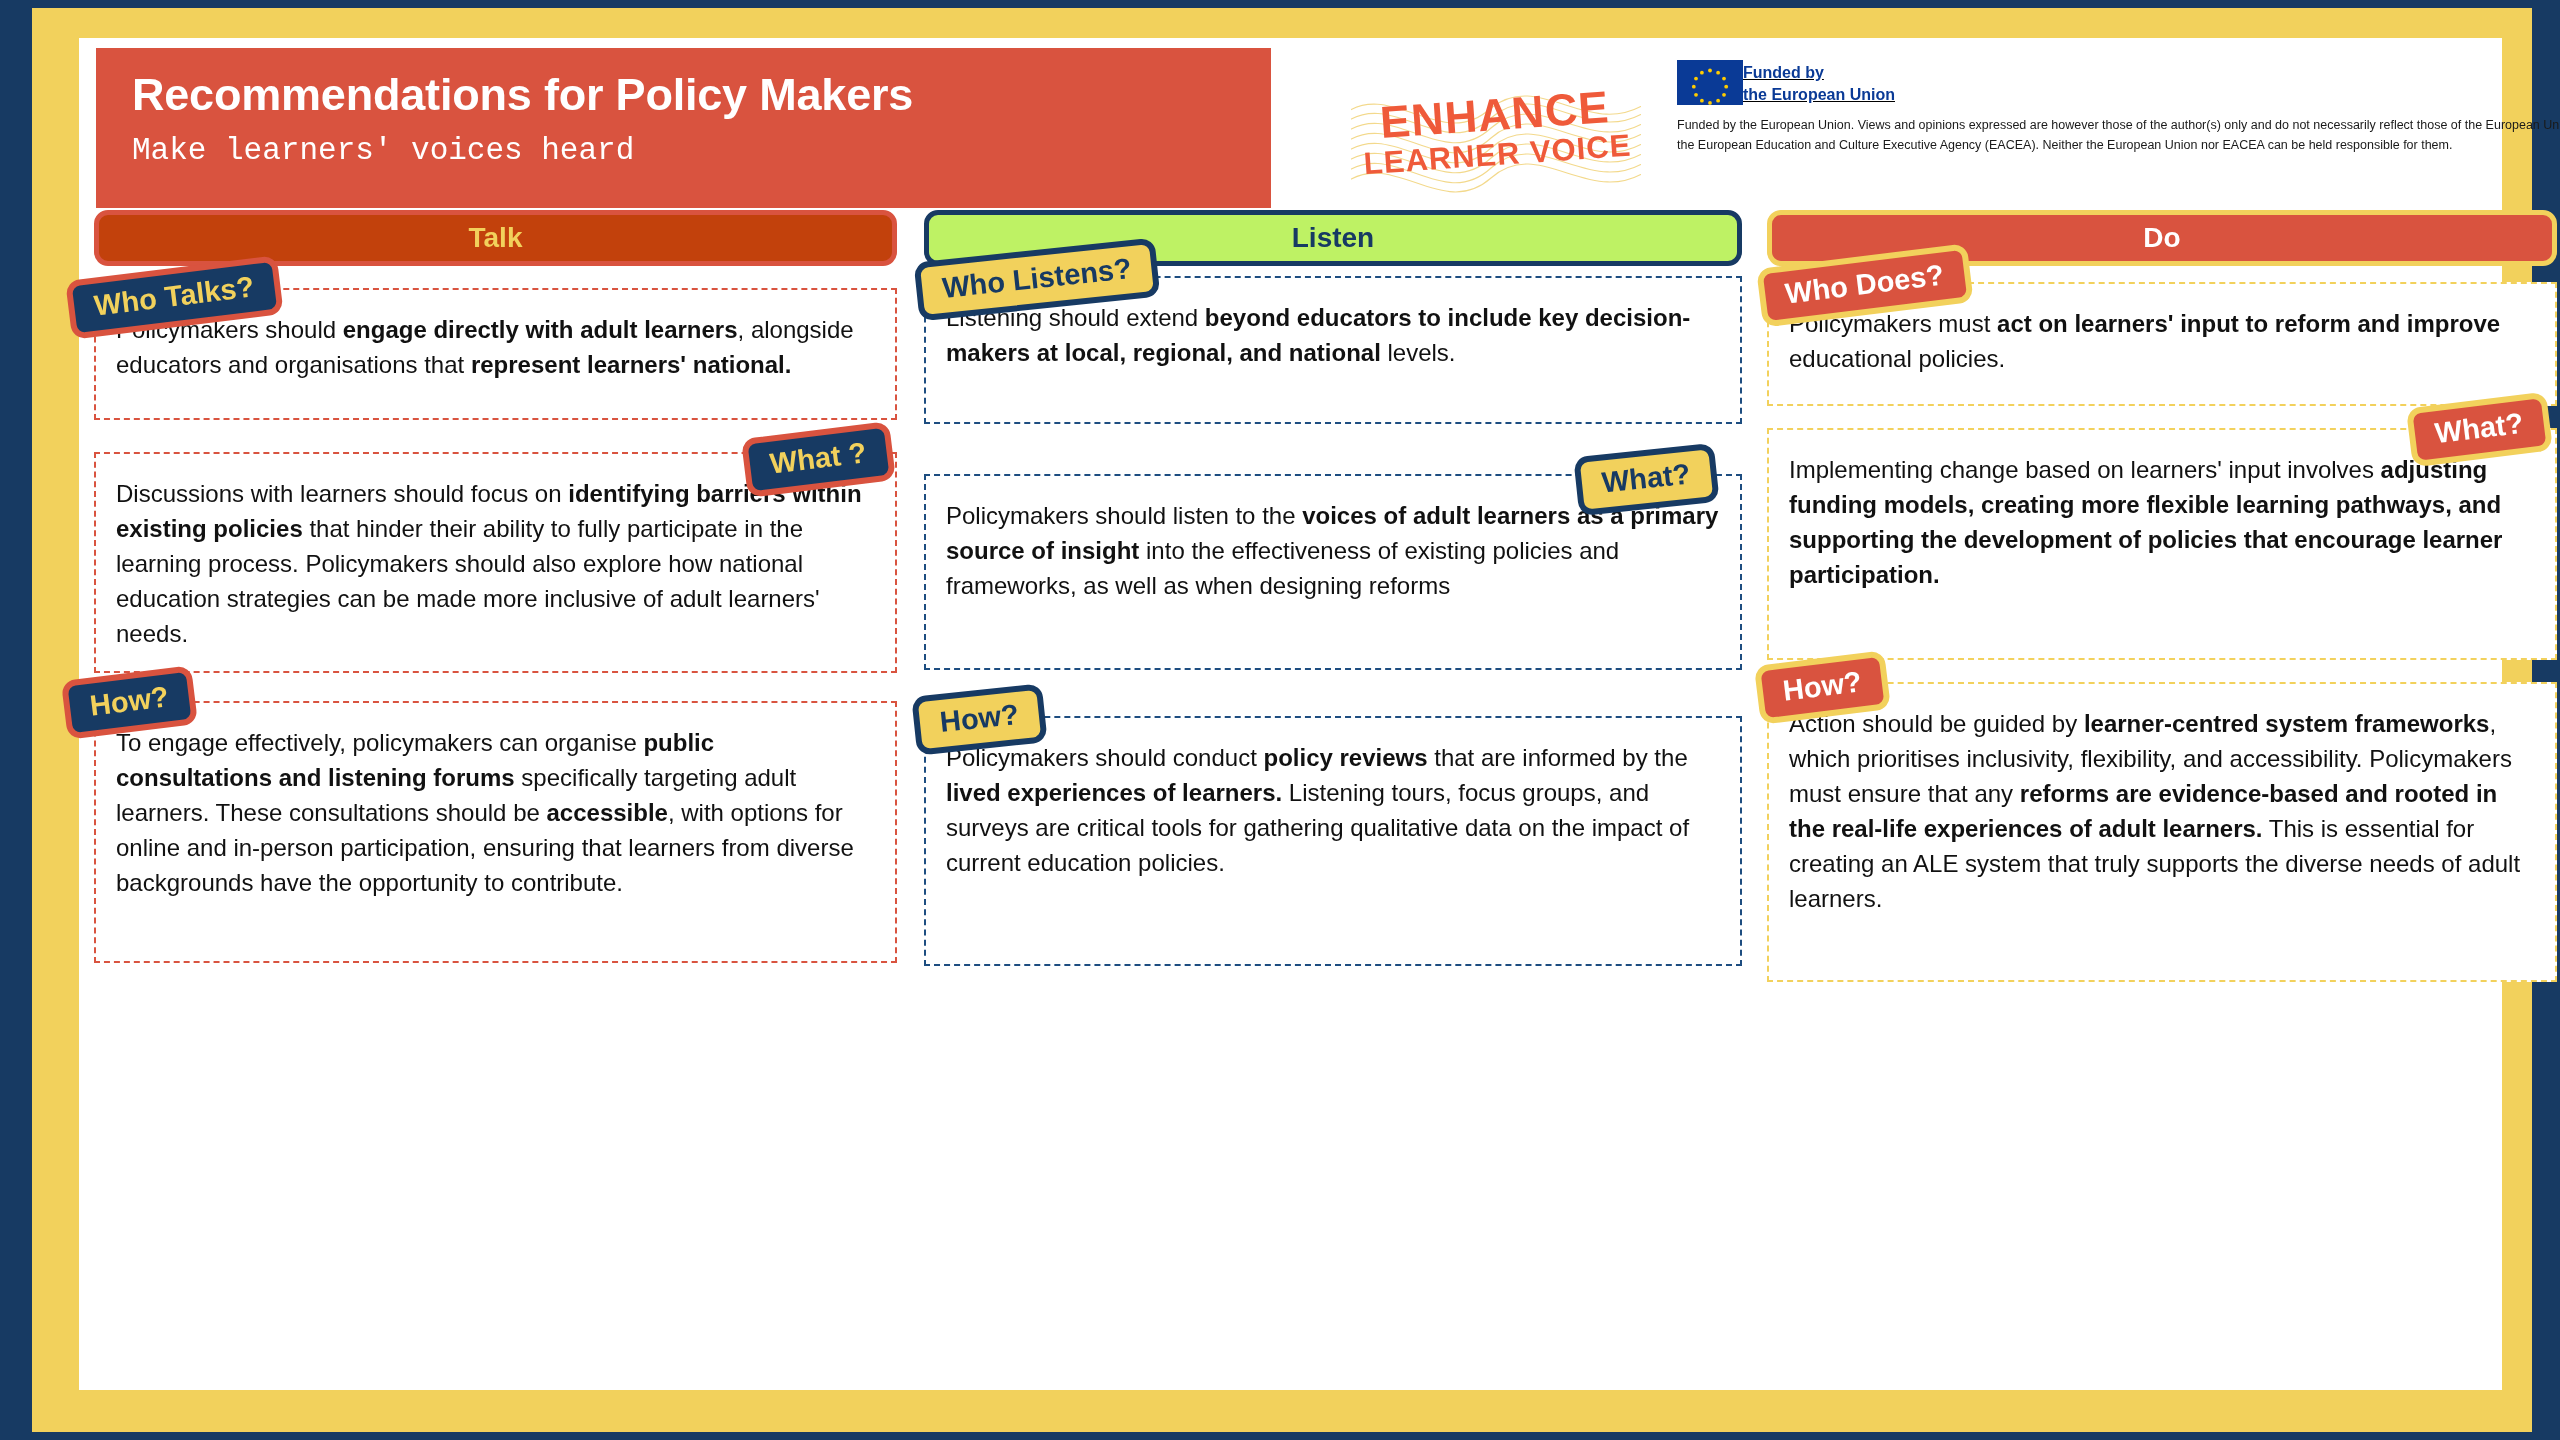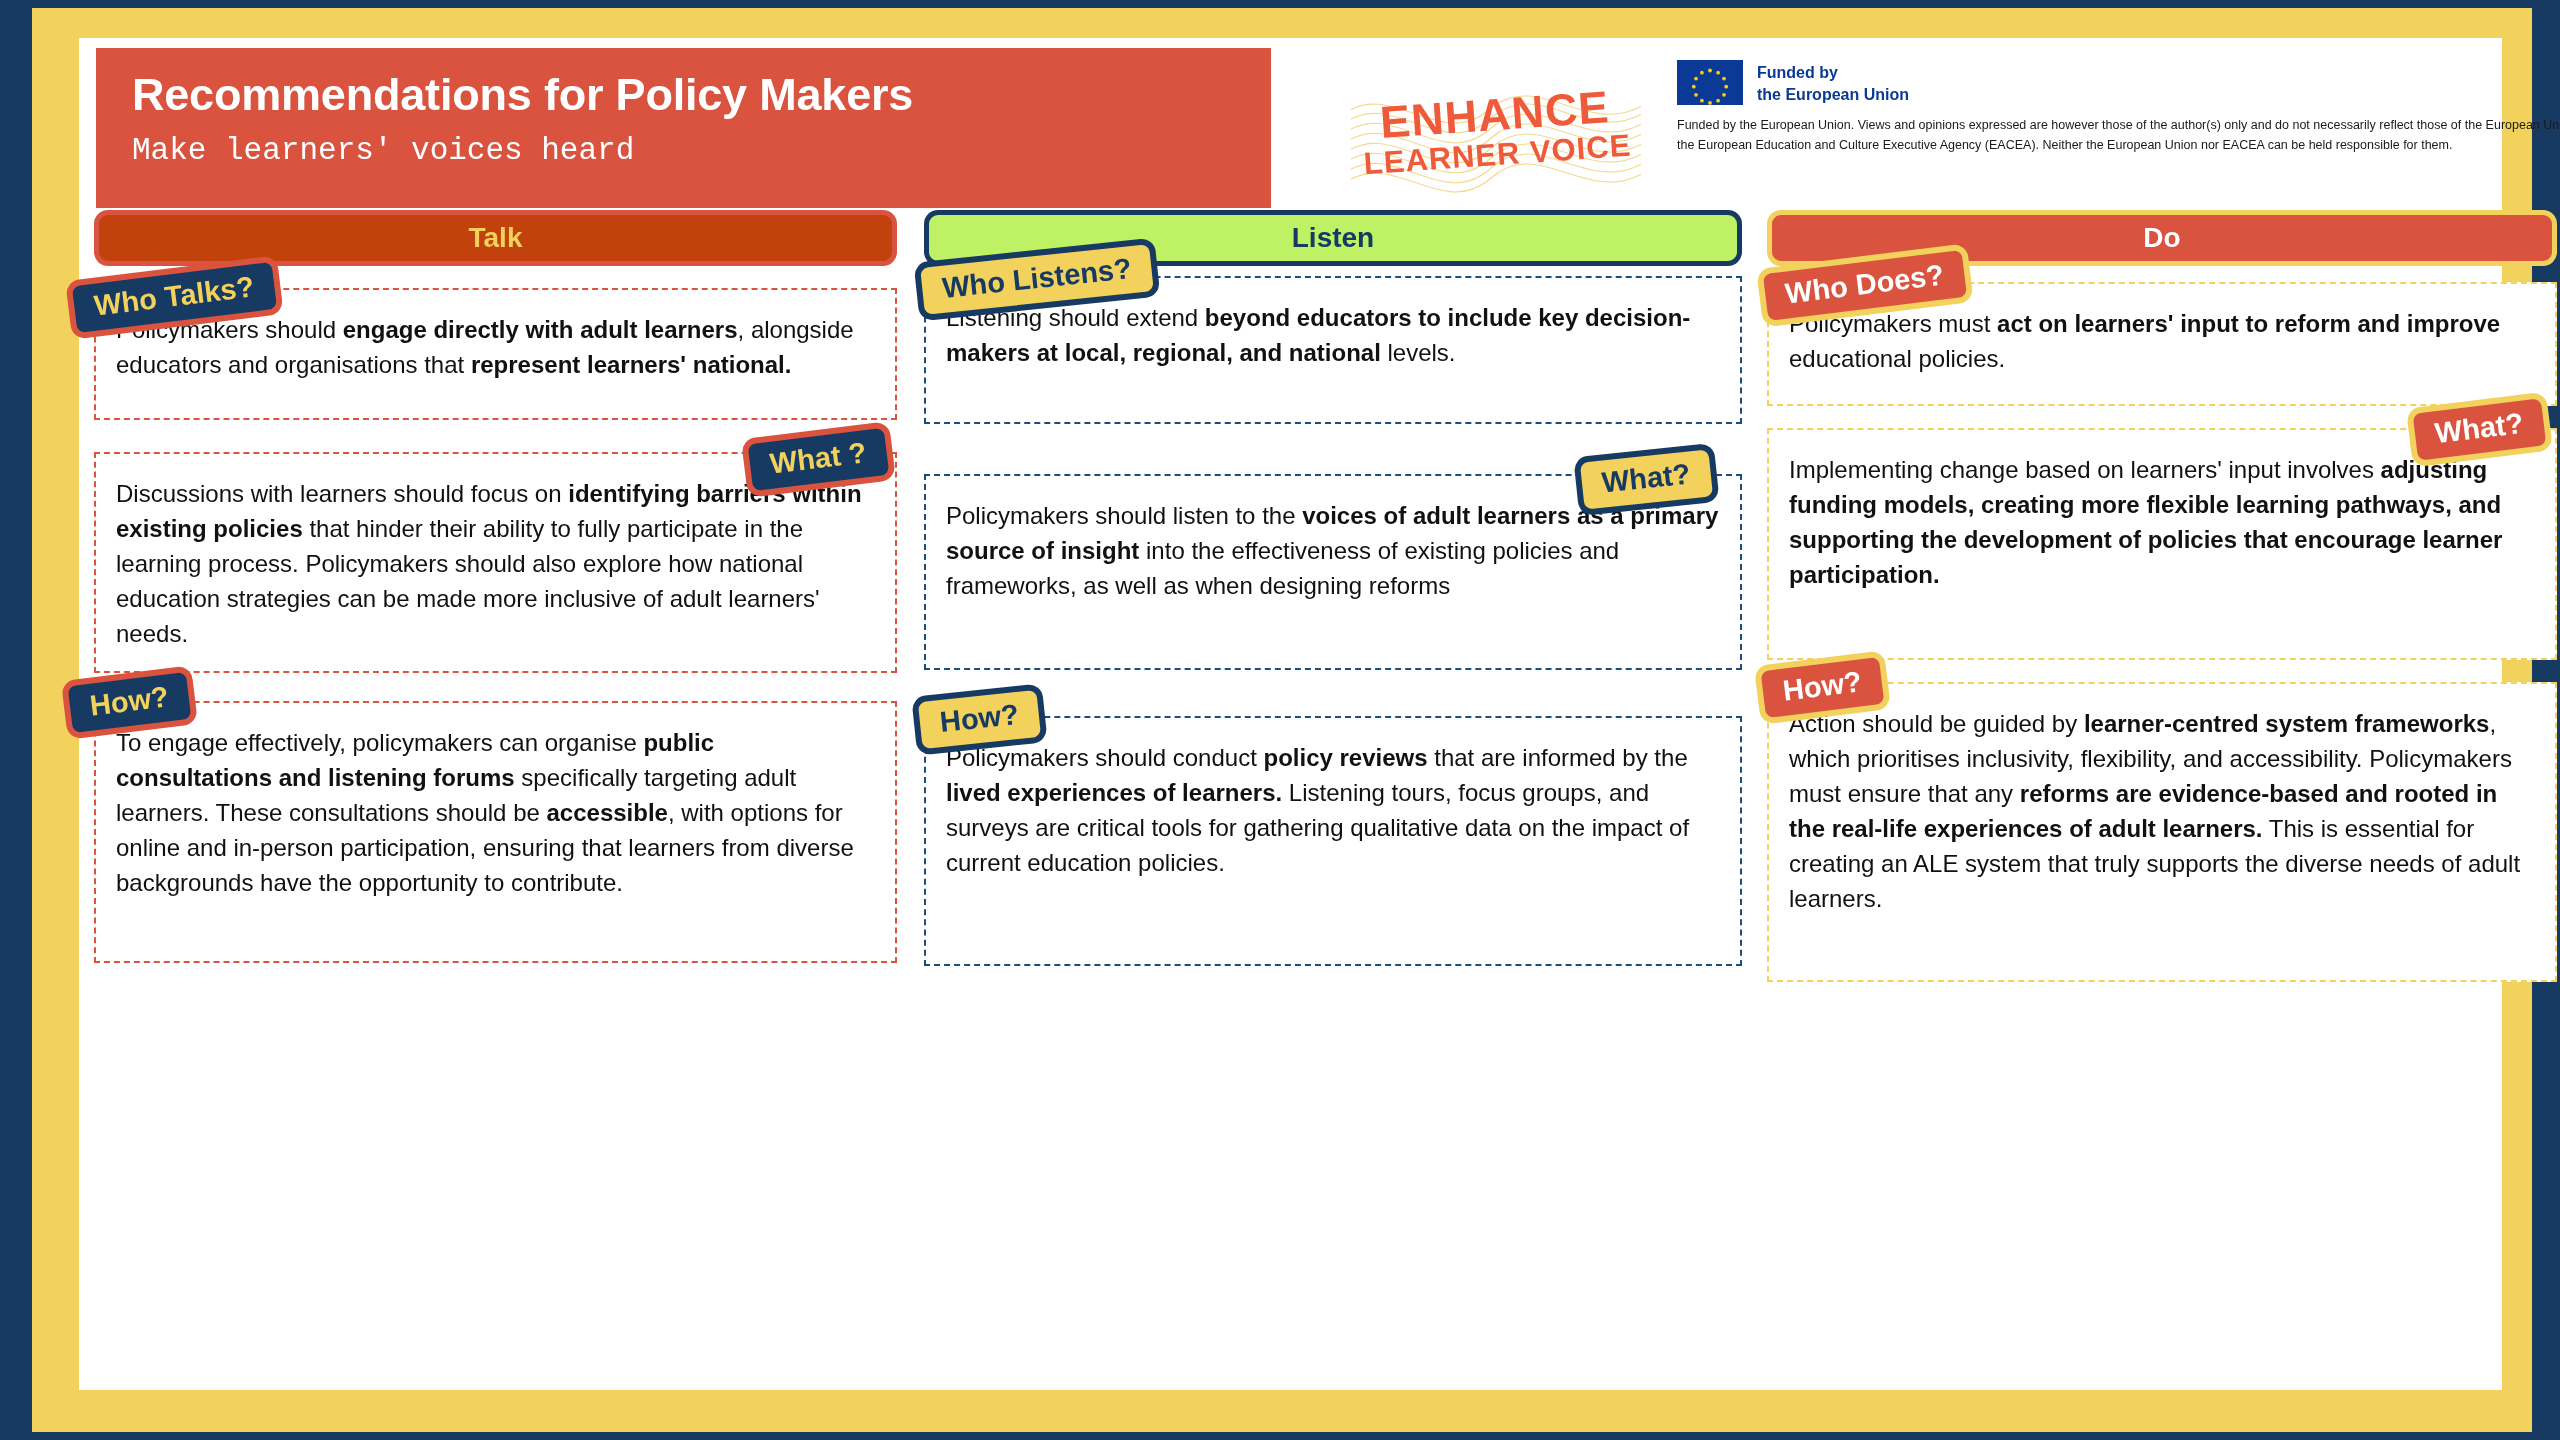--- a/index.html
+++ b/index.html
@@ -55,21 +55,21 @@
     color: #ef5a3a; font-size: 45px; font-weight: bold;
     letter-spacing: 1px; line-height: 0.95;
   }
   #logo-line2 {
     color: #ef5a3a; font-size: 31px; font-weight: bold;
     letter-spacing: 1px; line-height: 1.05; margin-top: 2px;
   }
 
   
   #eu-block { position: absolute; left: 1598px; top: 22px; width: 820px; }
-  #eu-top { display: flex; align-items: flex-end; gap: 14px; }
+  #eu-top { display: flex; align-items: flex-end; gap: 0; text-decoration: underline; }
   #eu-flag {
     width: 66px; height: 45px; background: #0a3a96;
     position: relative; flex: none;
   }
   #eu-flag svg { position: absolute; inset: 0; }
   #eu-funded {
     color: #0a3a96; font-size: 16px; font-weight: bold;
     line-height: 1.35; padding-top: 2px;
   }
   #eu-disclaimer {

